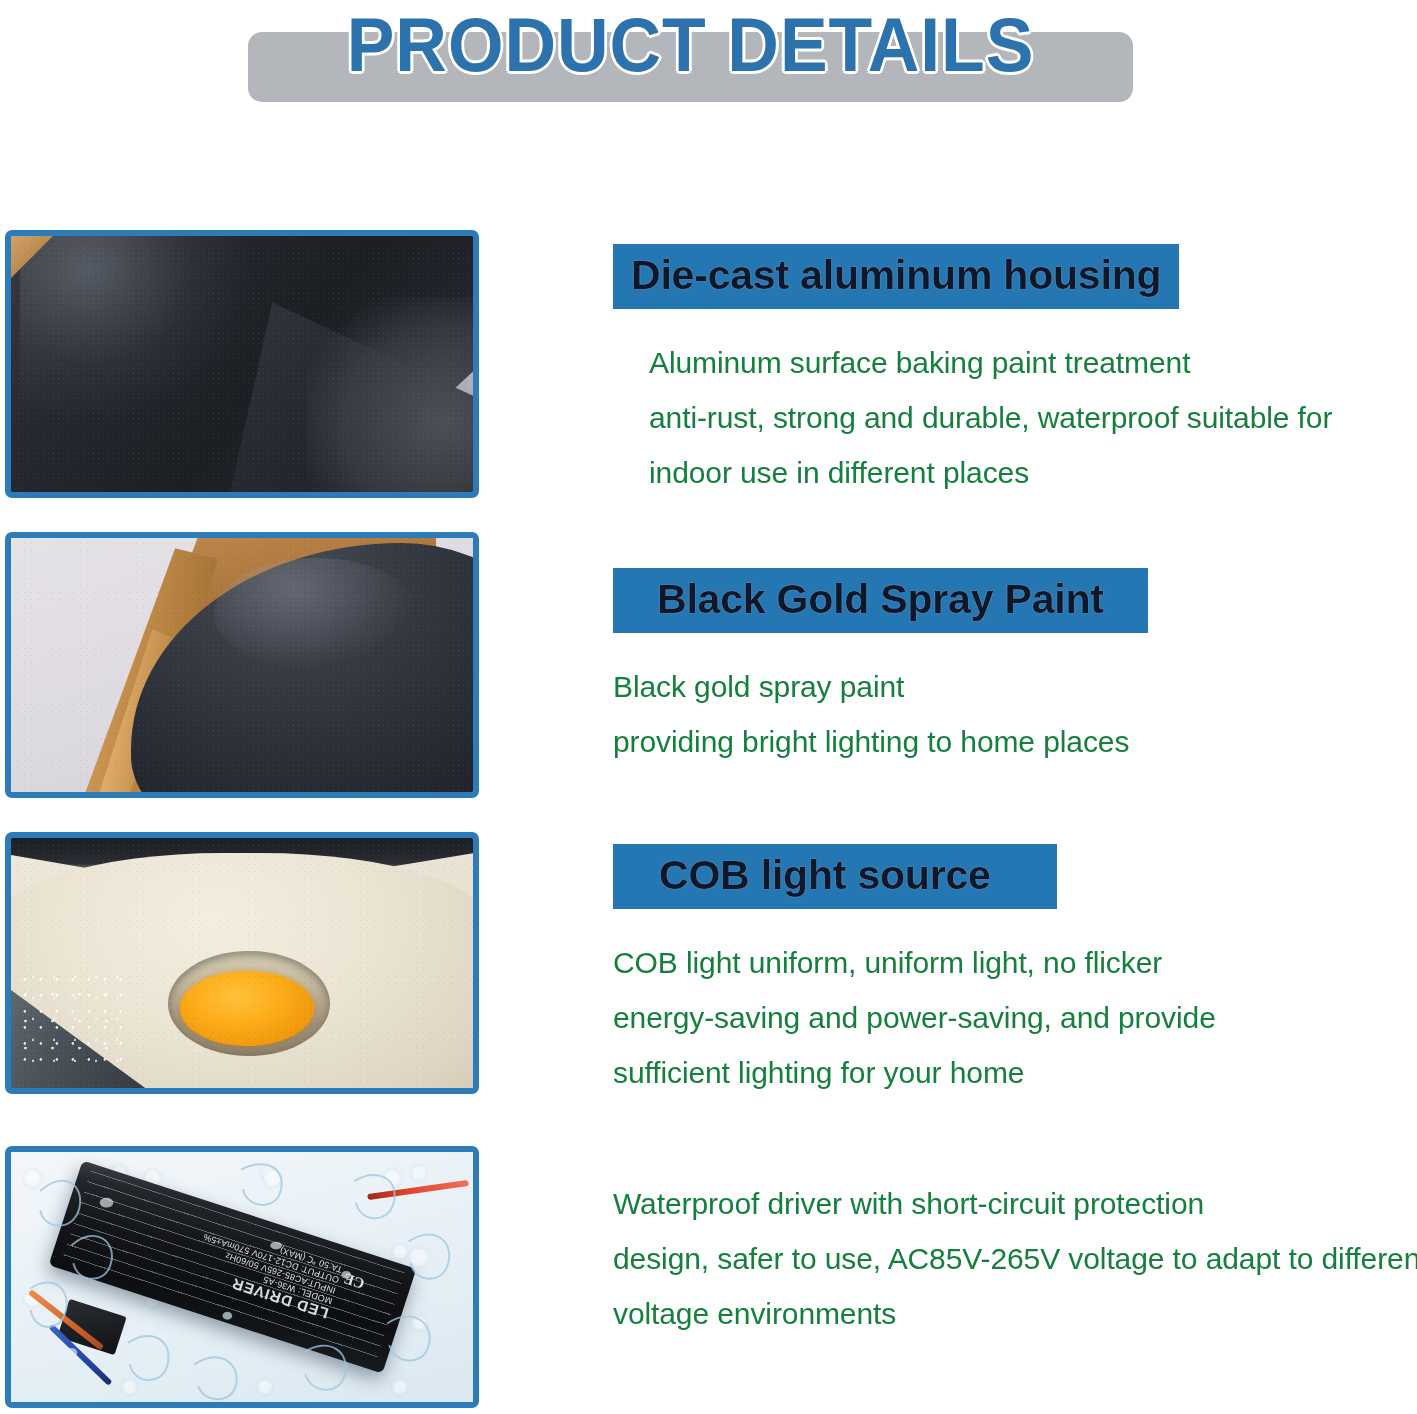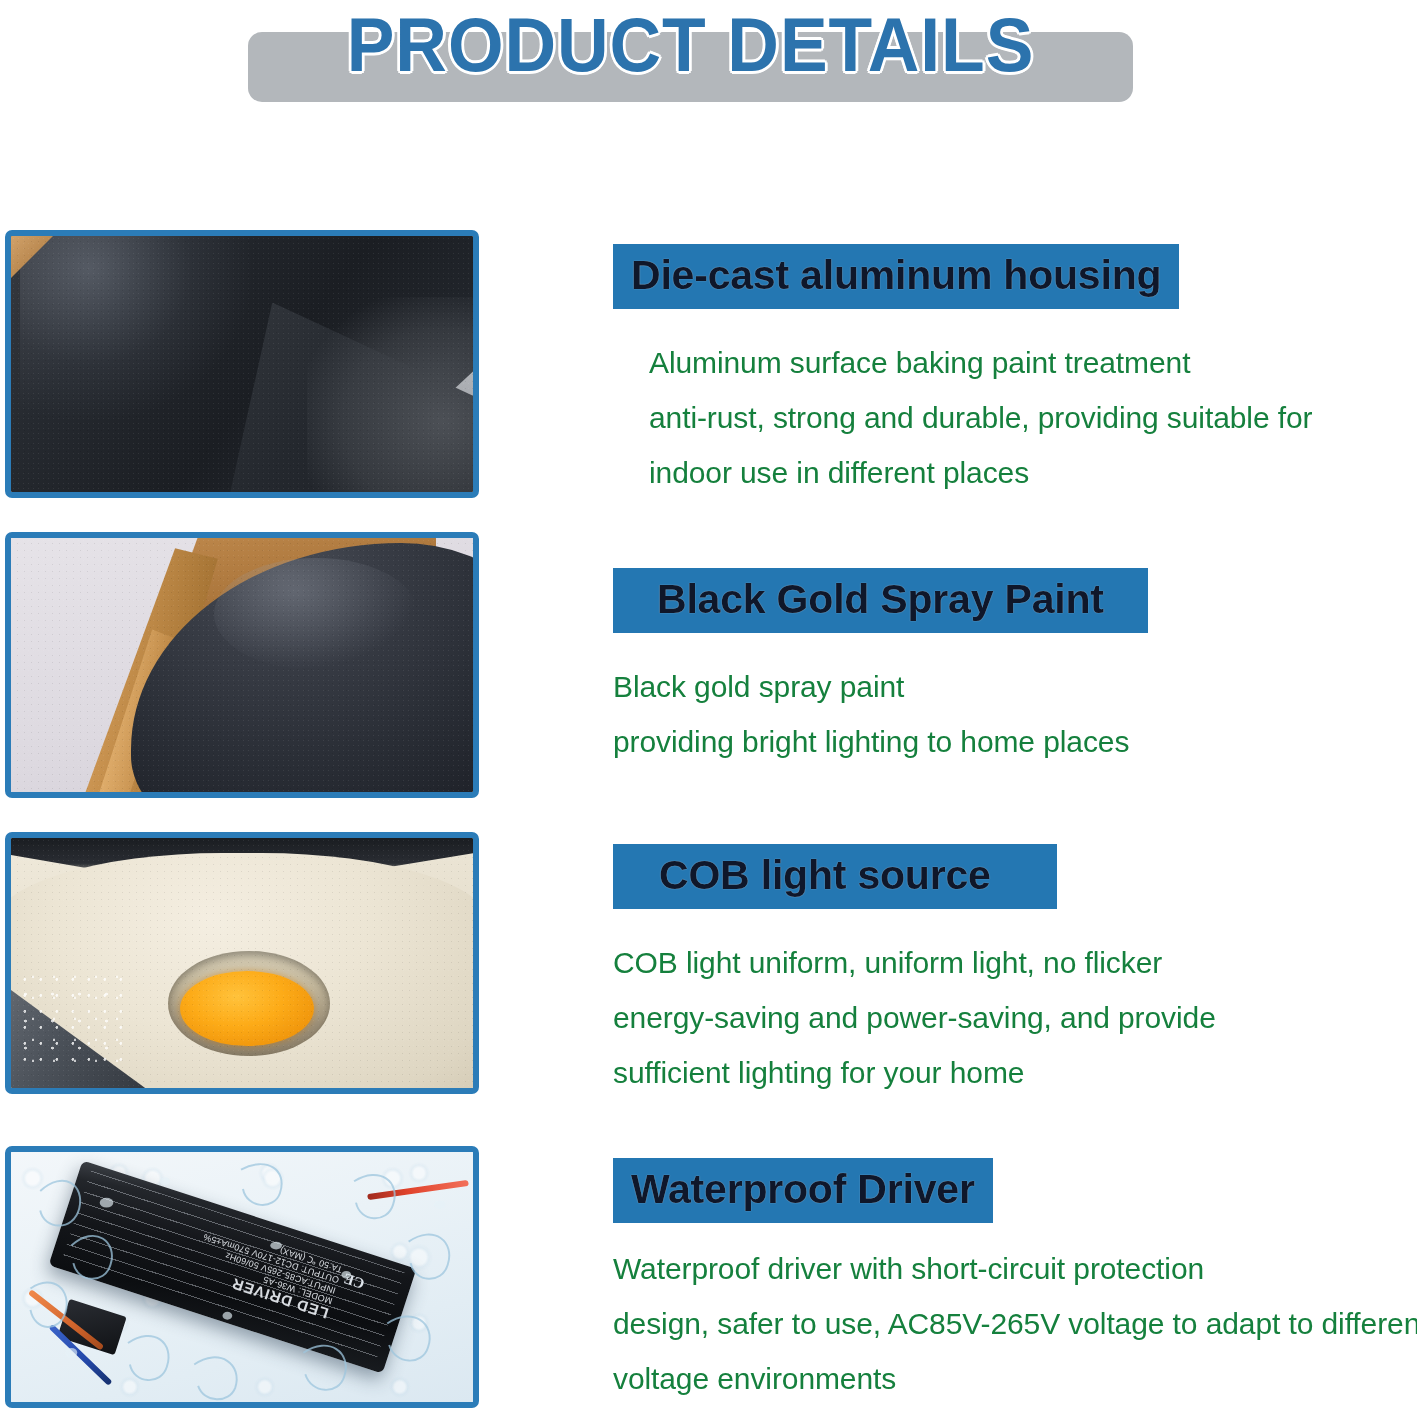--- a/index.html
+++ b/index.html
@@ -336,21 +336,21 @@
         <div class="grain"></div>
       </div>
     </div>
 
     <div class="text-col" style="top:14px;">
       <div class="head-bar">
         <span class="head-label">Die-cast aluminum housing</span>
       </div>
       <div class="body-lines indent-2">
         <span class="body-line">Aluminum surface baking paint treatment</span>
-        <span class="body-line">anti-rust, strong and durable, providing suitable for</span>
+        <span class="body-line">anti-rust, strong and durable, waterproof suitable for</span>
         <span class="body-line">indoor use in different places</span>
       </div>
     </div>
   </div>
 
   <div class="row" style="top:532px; height:266px;">
     <div class="photo-frame" style="top:0px; height:266px;">
       <div class="photo ph2">
         <div class="gold-top"></div>
         <div class="gold-strip"></div>
@@ -436,23 +436,20 @@
             <ellipse cx="344" cy="126" rx="5" ry="4"></ellipse>
             <ellipse cx="62" cy="206" rx="6" ry="5"></ellipse>
             <ellipse cx="222" cy="168" rx="5" ry="4"></ellipse>
             <ellipse cx="440" cy="54" rx="6" ry="4"></ellipse>
           </g>
         </svg>
       </div>
     </div>
 
     <div class="text-col" style="top:12px;">
-      <div class="head-bar">
-        <span class="head-label">Waterproof Driver</span>
-      </div>
       <div class="body-lines indent-4" style="margin-top:18px;">
         <span class="body-line">Waterproof driver with short-circuit protection</span>
         <span class="body-line">design, safer to use, AC85V-265V voltage to adapt to different</span>
         <span class="body-line">voltage environments</span>
       </div>
     </div>
   </div>
 
 </div>
 

